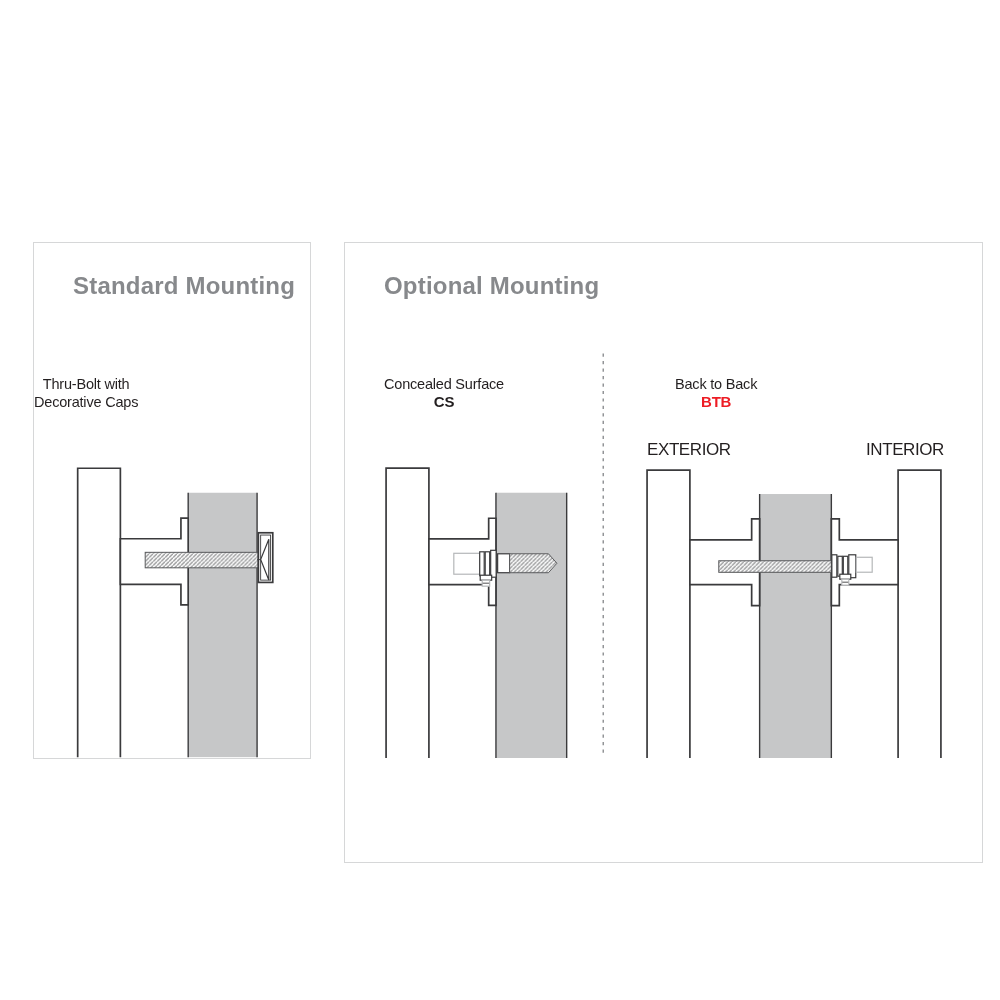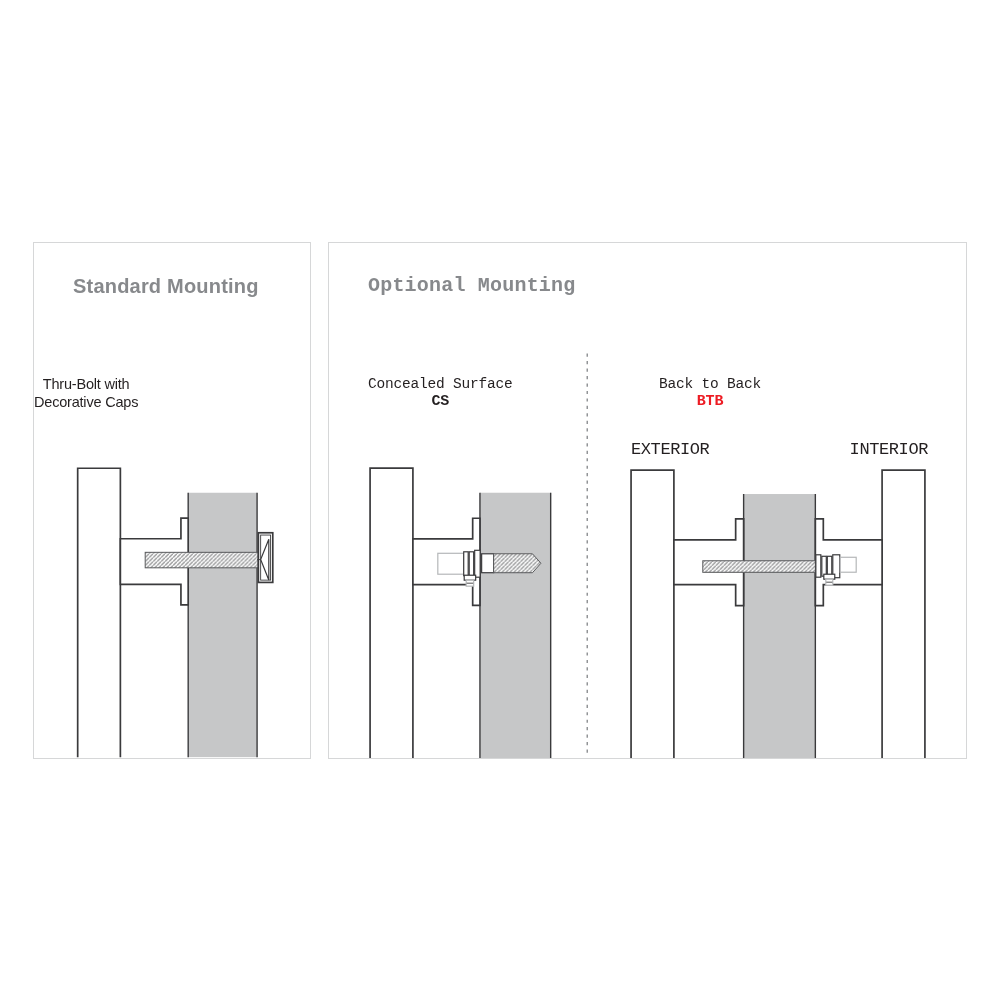--- a/index.html
+++ b/index.html
@@ -13,26 +13,26 @@
     overflow: hidden;
   }
 
   .panel {
     position: absolute;
     box-sizing: border-box;
     background: #ffffff;
     border: 1px solid var(--panel-border, #d6d7d8);
   }
   #standard-panel { left: 33px;  top: 242px; width: 278px; height: 517px; }
-  #optional-panel { left: 328px; top: 242px; width: 639px; height: 517px; font-family: Liberation Mono, monospace; }
+  #optional-panel { left: 344px; top: 242px; width: 639px; height: 621px; }
 
   .panel-title {
     position: absolute;
     top: 31px;
-    font-size: 20px;
+    font-size: 24px;
     font-weight: bold;
     letter-spacing: 0.2px;
     line-height: 24px;
     color: var(--heading-gray, #87898c);
     white-space: nowrap;
   }
   #standard-panel .panel-title { left: 39px; }
   #optional-panel .panel-title { left: 39px; }
 
   .method-block {

